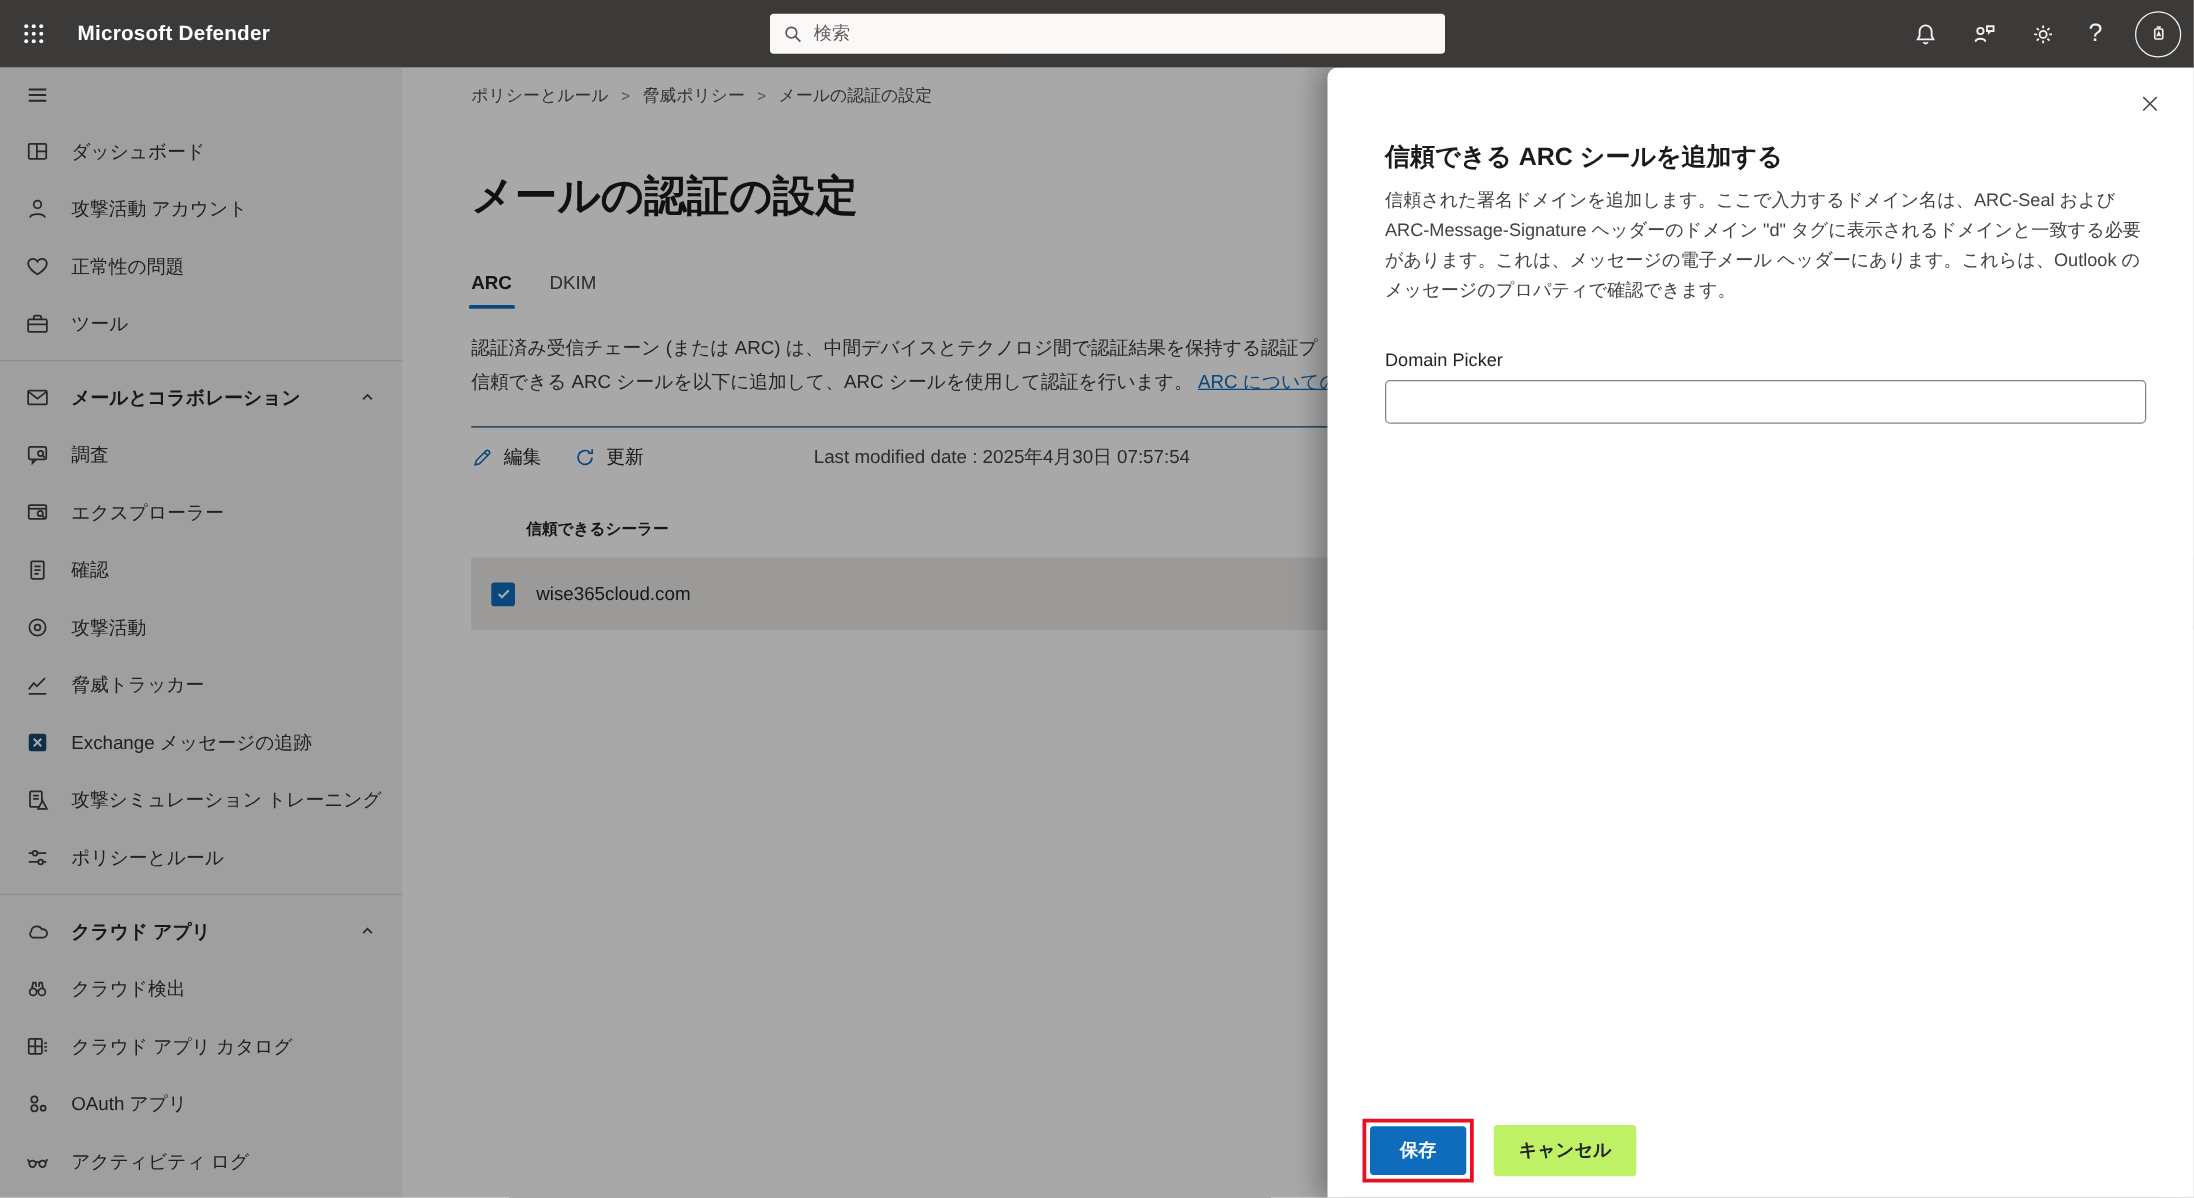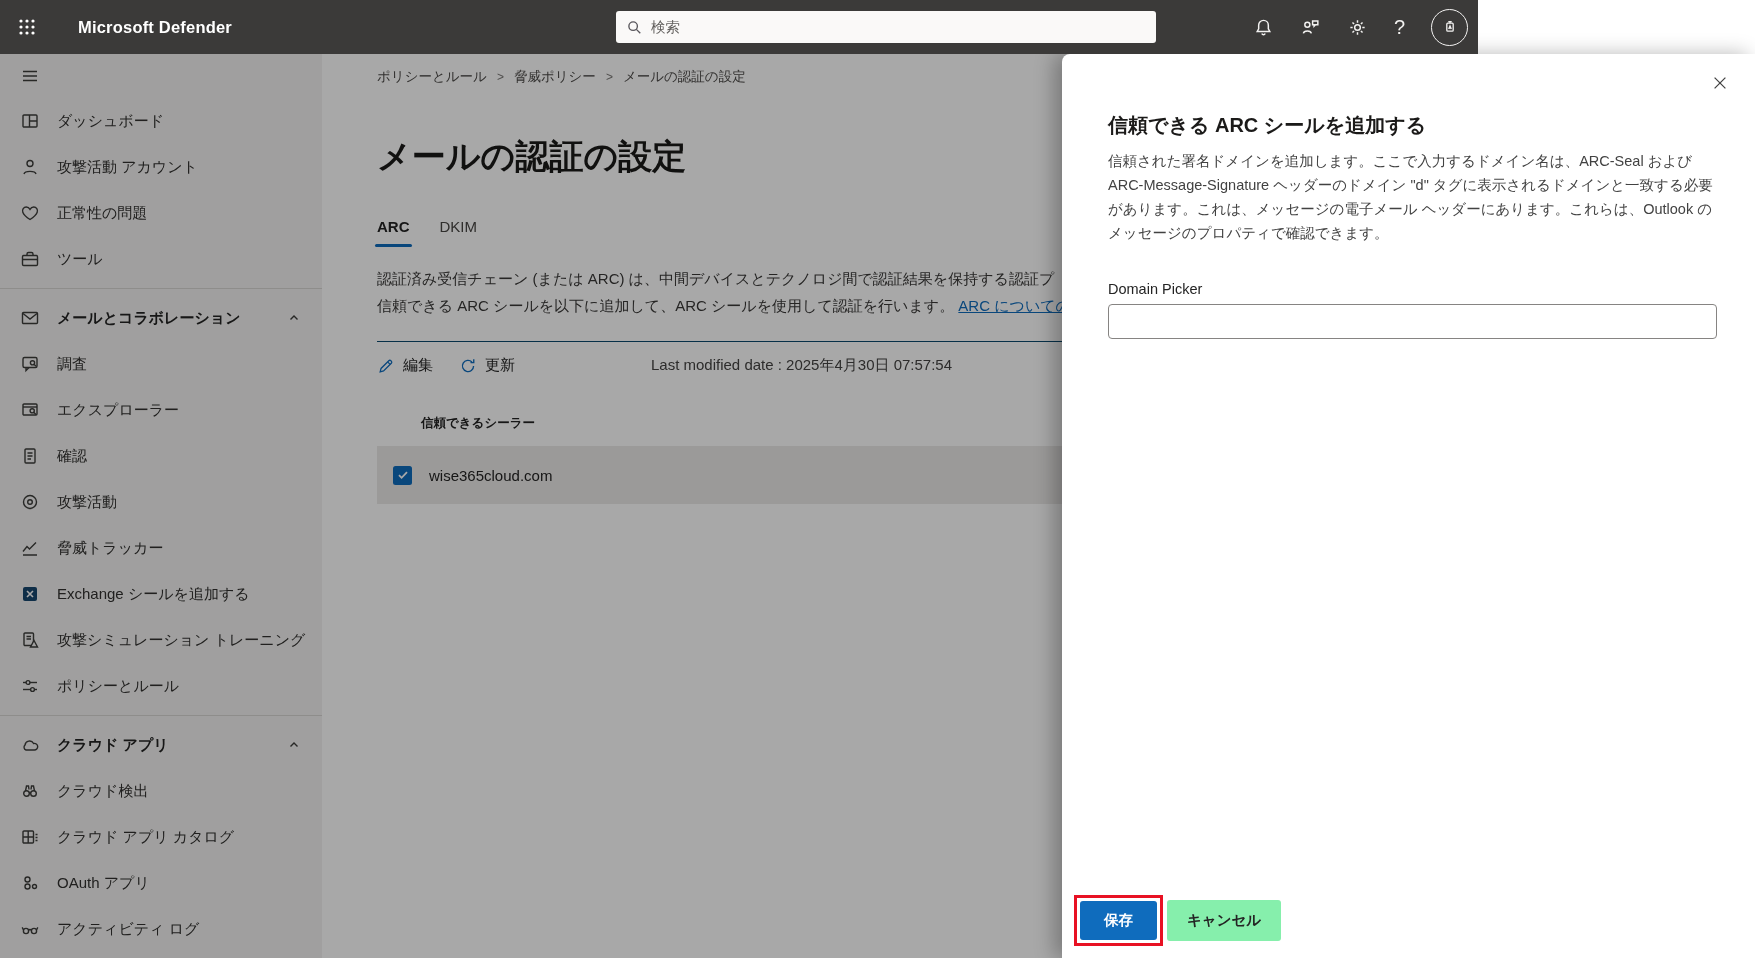--- a/index.html
+++ b/index.html
@@ -1,21 +1,21 @@
 <!DOCTYPE html>
 <html><head>
 <meta charset="utf-8">
 <style>
   * { margin:0; padding:0; box-sizing:border-box; }
   html,body { width:1755px; height:958px; overflow:hidden;
     font-family:"Liberation Sans","DejaVu Sans",sans-serif; background:#fff; }
 
   
-  .header { position:absolute; left:0; top:0; width:1478px; height:54px;
-    background:#3b3a39; z-index:30; display:flex; align-items:center;gap:16px; }
+  .header { position:absolute; left:0; top:0; width:1755px; height:54px;
+    background:#3b3a39; z-index:30; display:flex; align-items:center; }
   .waffle-btn { width:54px; height:54px; display:flex; align-items:center; justify-content:center; cursor:pointer; }
   .app-title { color:#fff; font-size:16.5px; font-weight:700; letter-spacing:.2px; margin-left:8px; }
   .searchbox { position:absolute; left:616px; top:11px; width:540px; height:32px;
     background:#faf9f8; border-radius:3px; display:flex; align-items:center; padding:0 10px; }
   .searchbox input { border:none; outline:none; background:transparent; font-size:14.5px;
     color:#323130; width:100%; margin-left:8px; font-family:inherit; }
   .searchbox input::placeholder { color:#605e5c; opacity:1; }
   .hdr-right { position:absolute; right:10px; top:0; height:54px; display:flex; align-items:center; gap:26px; }
   .hdr-icon { display:flex; align-items:center; justify-content:center; cursor:pointer; }
   .help-q { color:#f3f2f1; font-size:20px; font-weight:400; }
@@ -67,25 +67,25 @@
   .panel { position:absolute; left:1062px; top:54px; right:0; bottom:0; background:#fff;
     z-index:10; border-top-left-radius:8px; box-shadow:-8px 0 20px rgba(0,0,0,.28);
     padding:0 38px 0 46px; }
   .panel-close { position:absolute; top:18px; right:24px; width:22px; height:22px;
     display:flex; align-items:center; justify-content:center; cursor:pointer; }
   .panel-title { margin-top:58px; font-size:20px; font-weight:700; color:#1b1a19; }
   .panel-desc { margin-top:10px; font-size:14.5px; line-height:24px; color:#424242; max-width:628px; }
   .field-label { margin-top:36px; font-size:14.5px; color:#242424; }
   .field-input { margin-top:7px; width:100%; height:35px; border:1px solid #868482;
     border-radius:4px; font-size:14.5px; padding:0 10px; outline:none; font-family:inherit; color:#242424; }
-  .panel-footer { position:absolute; left:12px; bottom:12px; display:flex; align-items:center; gap:4px; }
+  .panel-footer { position:absolute; left:28px; bottom:12px; display:flex; align-items:center; gap:16px; }
   .save-highlight { border:3px solid #e81123; padding:3px; }
   .btn-primary { background:#0f6cbd; color:#fff; border:none; font-size:14.5px; font-weight:700;
     padding:10px 24px; border-radius:3px; cursor:pointer; font-family:inherit; }
-  .btn-secondary { background:#86efac; color:#242424; border:none; font-size:14.5px; font-weight:700;
+  .btn-secondary { background:#bef264; color:#242424; border:none; font-size:14.5px; font-weight:700;
     padding:11px 20px; border-radius:3px; cursor:pointer; font-family:inherit; }
 
   svg { display:block; }
 </style>
 </head>
 <body>
 
 <div class="header">
   <div class="waffle-btn">
     <svg width="20" height="20" viewBox="0 0 20 20" fill="#fff">
@@ -259,21 +259,21 @@
     <span>脅威トラッカー</span>
   </div>
 
   <div class="nav-item">
     <span class="nav-icon">
       <svg width="20" height="20" viewBox="0 0 20 20">
         <rect x="3" y="3" width="14" height="14" rx="2" fill="#17466e"></rect>
         <path d="M7 7l6 6M13 7l-6 6" stroke="#fff" stroke-width="1.6" fill="none"></path>
       </svg>
       </span>
-    <span>Exchange シールを追加する</span>
+    <span>Exchange メッセージの追跡</span>
   </div>
 
   <div class="nav-item">
     <span class="nav-icon">
       <svg width="20" height="20" viewBox="0 0 20 20" fill="none" stroke="#3d3d3b" stroke-width="1.4">
         <rect x="4" y="3" width="9.5" height="12.5" rx="1"></rect>
           <path d="M6.5 6.5h4.5M6.5 9h4.5"></path>
         <path d="M14 10.5l3.5 6.5h-7z" fill="#f3f2f1"></path>
       </svg>
       </span>

